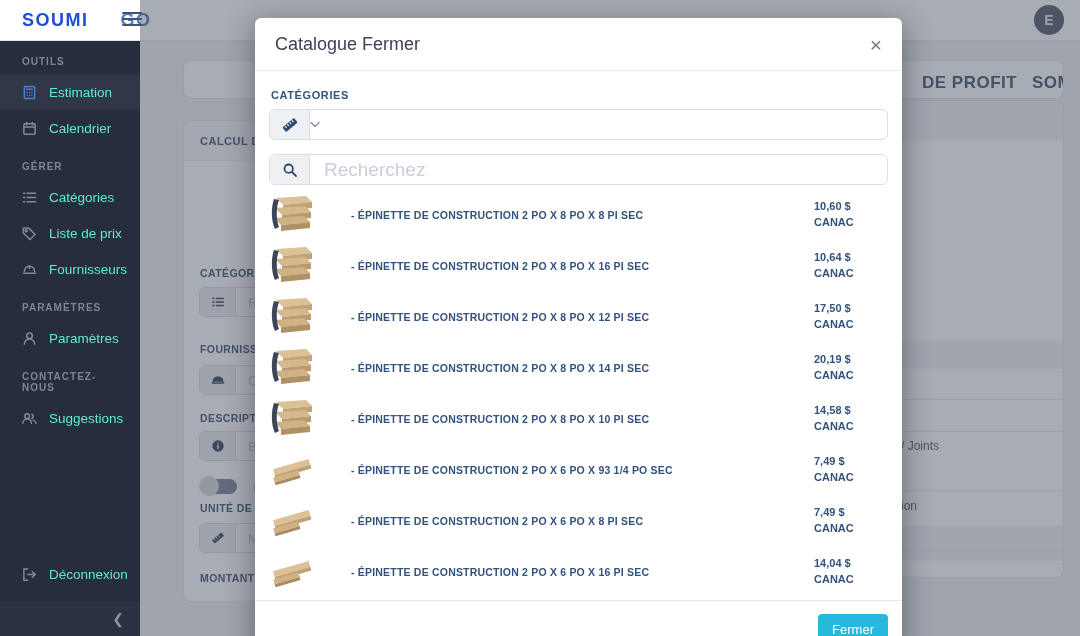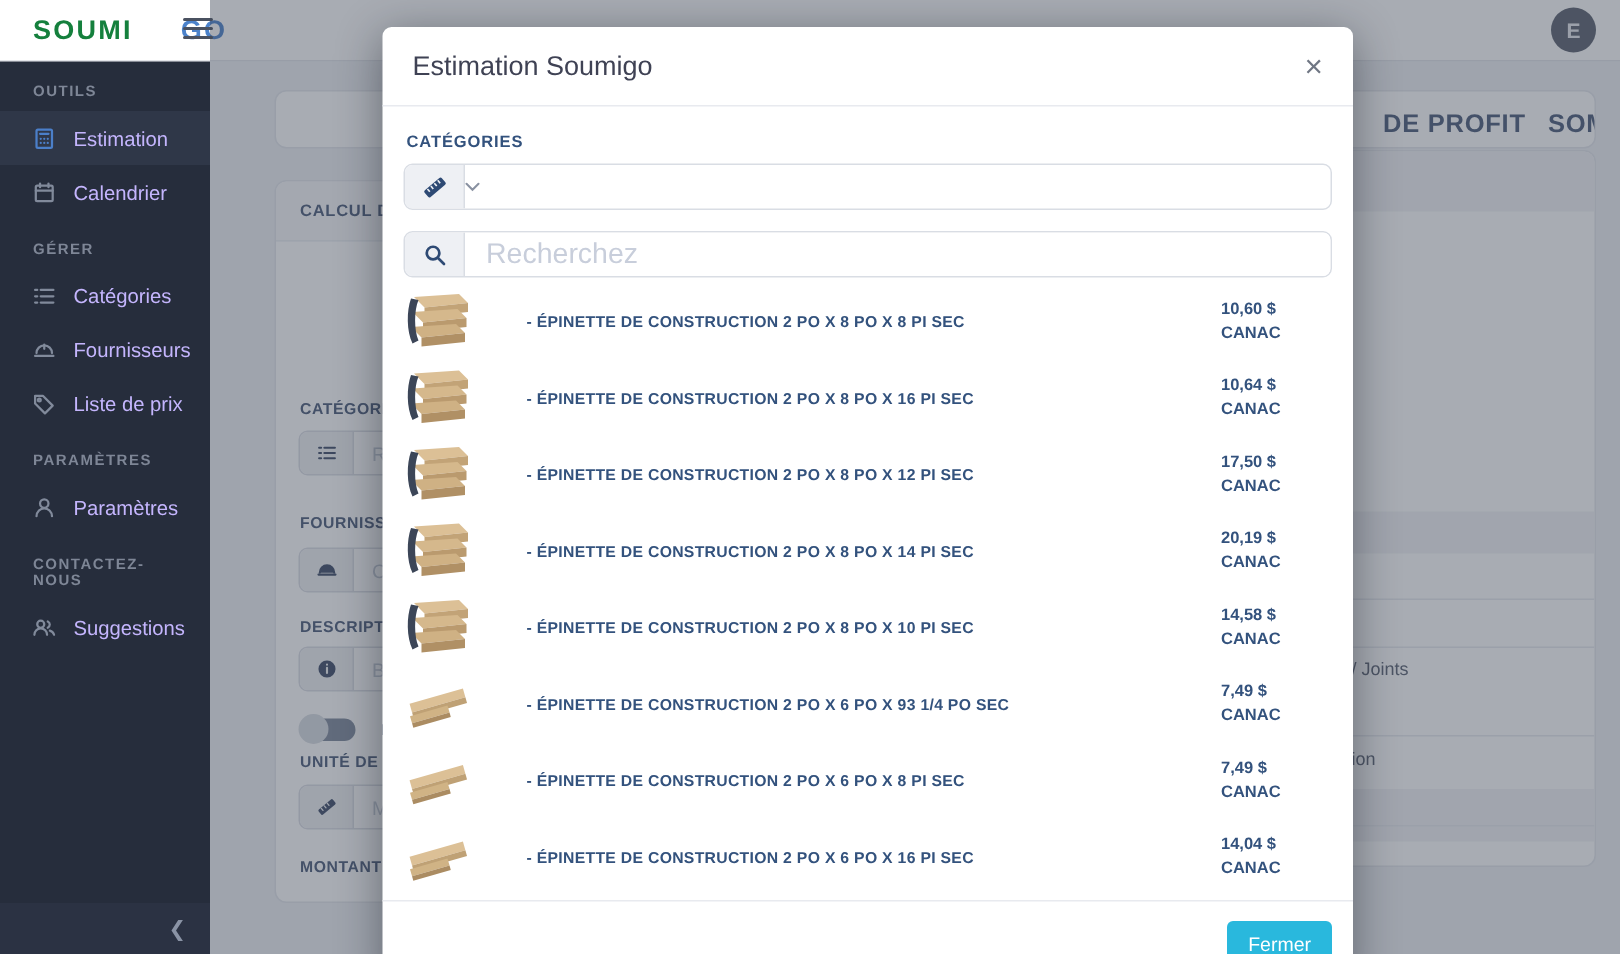--- a/index.html
+++ b/index.html
@@ -2,30 +2,30 @@
 <html><head>
 <meta charset="utf-8">
 <style>
   * { box-sizing: border-box; margin: 0; padding: 0; }
   html,body { width:1080px; height:636px; overflow:hidden; }
   body { font-family:"Liberation Sans", sans-serif; position:relative; background:#eef0f4; }
 
   
   .topbar { position:absolute; top:0; left:0; right:0; height:41px; background:#fff; border-bottom:1px solid #e2e4e9; z-index:1; }
   .logo { position:absolute; left:22px; top:10px; font-size:18px; font-weight:bold; letter-spacing:1.5px; cursor:pointer; }
-  .logo .lp { color:#15803d; }
+  .logo .lp { color:#1d4ed8; }
   .logo .la { color:#4b82cb;margin-left:32px; }
   .hamburger { position:absolute; left:122px; top:12px; width:20px; height:16px; cursor:pointer; }
   .hamburger span { display:block; height:2px; background:#4a5160; margin-bottom:4px; border-radius:1px; }
   .avatar { position:absolute; right:16px; top:5px; width:30px; height:30px; border-radius:50%; background:#59606e; color:#e8eaee; font-size:14px; font-weight:bold; display:flex; align-items:center; justify-content:center; }
 
   
   .sidebar { position:absolute; top:41px; left:0; width:140px; bottom:0; background:#262d3c; z-index:2; }
   .side-section { padding:15px 22px 7px; font-size:10px; font-weight:bold; letter-spacing:1px; color:#7e8696; }
-  .side-item { height:36px; display:flex; align-items:center; padding-left:22px; gap:12px; font-size:13.5px; color:#c4b5fd; cursor:pointer; }
+  .side-item { height:36px; display:flex; align-items:center; padding-left:22px; gap:12px; font-size:13.5px; color:#5eead4; cursor:pointer; }
   .side-item.active { background:#2f3748; }
   .side-item svg { width:15px; height:15px; stroke:#818a9b; fill:none; stroke-width:1.6; stroke-linecap:round; stroke-linejoin:round; flex:none; }
   .side-item.active svg { stroke:#4b7fc9; }
   .side-logout { position:absolute; bottom:44px; left:0; right:0; }
   .side-collapse { position:absolute; bottom:0; left:0; right:0; height:34px; background:#2b3243; display:flex; align-items:center; justify-content:flex-end; padding-right:16px; color:#8a93a5; font-size:14px; cursor:pointer; }
 
   
   .main { position:absolute; top:41px; left:140px; right:0; bottom:0; background:#eef0f4; }
   .bg-card { position:absolute; background:#fff; border:1px solid #e3e6ec; border-radius:8px; }
   .tabcard { left:43px; top:19px; right:16px; height:39px; white-space:nowrap; overflow:hidden; }
@@ -141,32 +141,32 @@
         <line x1="5.5" y1="3.5" x2="14.5" y2="3.5"></line>
         <line x1="1.5" y1="8" x2="3" y2="8"></line>
         <line x1="5.5" y1="8" x2="14.5" y2="8"></line>
         <line x1="1.5" y1="12.5" x2="3" y2="12.5"></line>
         <line x1="5.5" y1="12.5" x2="14.5" y2="12.5"></line>
       </svg>
     <span>Catégories</span>
   </div>
   <div class="side-item">
     <svg viewBox="0 0 16 16">
+        <path d="M1.5 7.5 L1.5 2 L7 2 L14 9 L8.5 14.5 Z"></path>
+        <circle cx="4.5" cy="5" r="1"></circle>
+      </svg>
+    <span>Liste de prix</span>
+  </div>
+  <div class="side-item">
+    <svg viewBox="0 0 16 16">
         <path d="M2.5 10 A5.5 5.5 0 0 1 13.5 10"></path>
         <line x1="1.5" y1="12" x2="14.5" y2="12"></line>
         <line x1="8" y1="4" x2="8" y2="7"></line>
       </svg>
     <span>Fournisseurs</span>
-  </div>
-  <div class="side-item">
-    <svg viewBox="0 0 16 16">
-        <path d="M1.5 7.5 L1.5 2 L7 2 L14 9 L8.5 14.5 Z"></path>
-        <circle cx="4.5" cy="5" r="1"></circle>
-      </svg>
-    <span>Liste de prix</span>
   </div>
 
   <div class="side-section">PARAMÈTRES</div>
 
   <div class="side-item">
     <svg viewBox="0 0 16 16">
         <circle cx="8" cy="5" r="3"></circle>
         <path d="M2.5 14 A5.5 5.5 0 0 1 13.5 14"></path>
       </svg>
     <span>Paramètres</span>
@@ -177,20 +177,28 @@
   <div class="side-item">
     <svg viewBox="0 0 16 16">
         <circle cx="5.5" cy="5.5" r="2.5"></circle>
         <path d="M1 13 A4.5 4.5 0 0 1 10 13"></path>
         <path d="M10.5 3.5 A2.5 2.5 0 0 1 10.5 8"></path>
         <path d="M12 10 A4.5 4.5 0 0 1 15 13"></path>
       </svg>
     <span>Suggestions</span>
   </div>
 
+  <div class="side-item side-logout">
+    <svg viewBox="0 0 16 16">
+        <path d="M6 2 L2 2 L2 14 L6 14"></path>
+        <line x1="6" y1="8" x2="14" y2="8"></line>
+        <path d="M11 5 L14 8 L11 11"></path>
+      </svg>
+    <span>Déconnexion</span>
+  </div>
   <div class="side-collapse">
     <span>❮</span>
   </div>
 </nav>
 
 <div class="main">
 
   <div class="bg-card tabcard">
     <span class="tabfrag" style="left:108px">CL</span>
     <span class="tabfrag" style="left:738px">DE PROFIT</span>
@@ -270,21 +278,21 @@
     <div class="rc-sep" style="top:449px"></div>
     <div class="rc-text" style="left:200px; top:338px">/ Joints</div>
     <div class="rc-text" style="left:200px; top:398px">ion</div>
   </div>
 </div>
 
 <div class="backdrop"></div>
 
 <div class="modal">
   <div class="modal-header">
-    <div class="modal-title">Estimation Soumigo</div>
+    <div class="modal-title">Catalogue Fermer</div>
     <button class="modal-close">×</button>
   </div>
 
   <div class="modal-body">
     <div class="cat-label">CATÉGORIES</div>
 
     <div class="field">
       <span class="prepend">
         <svg viewBox="0 0 16 16">
             <g transform="rotate(-40 8 8)">

